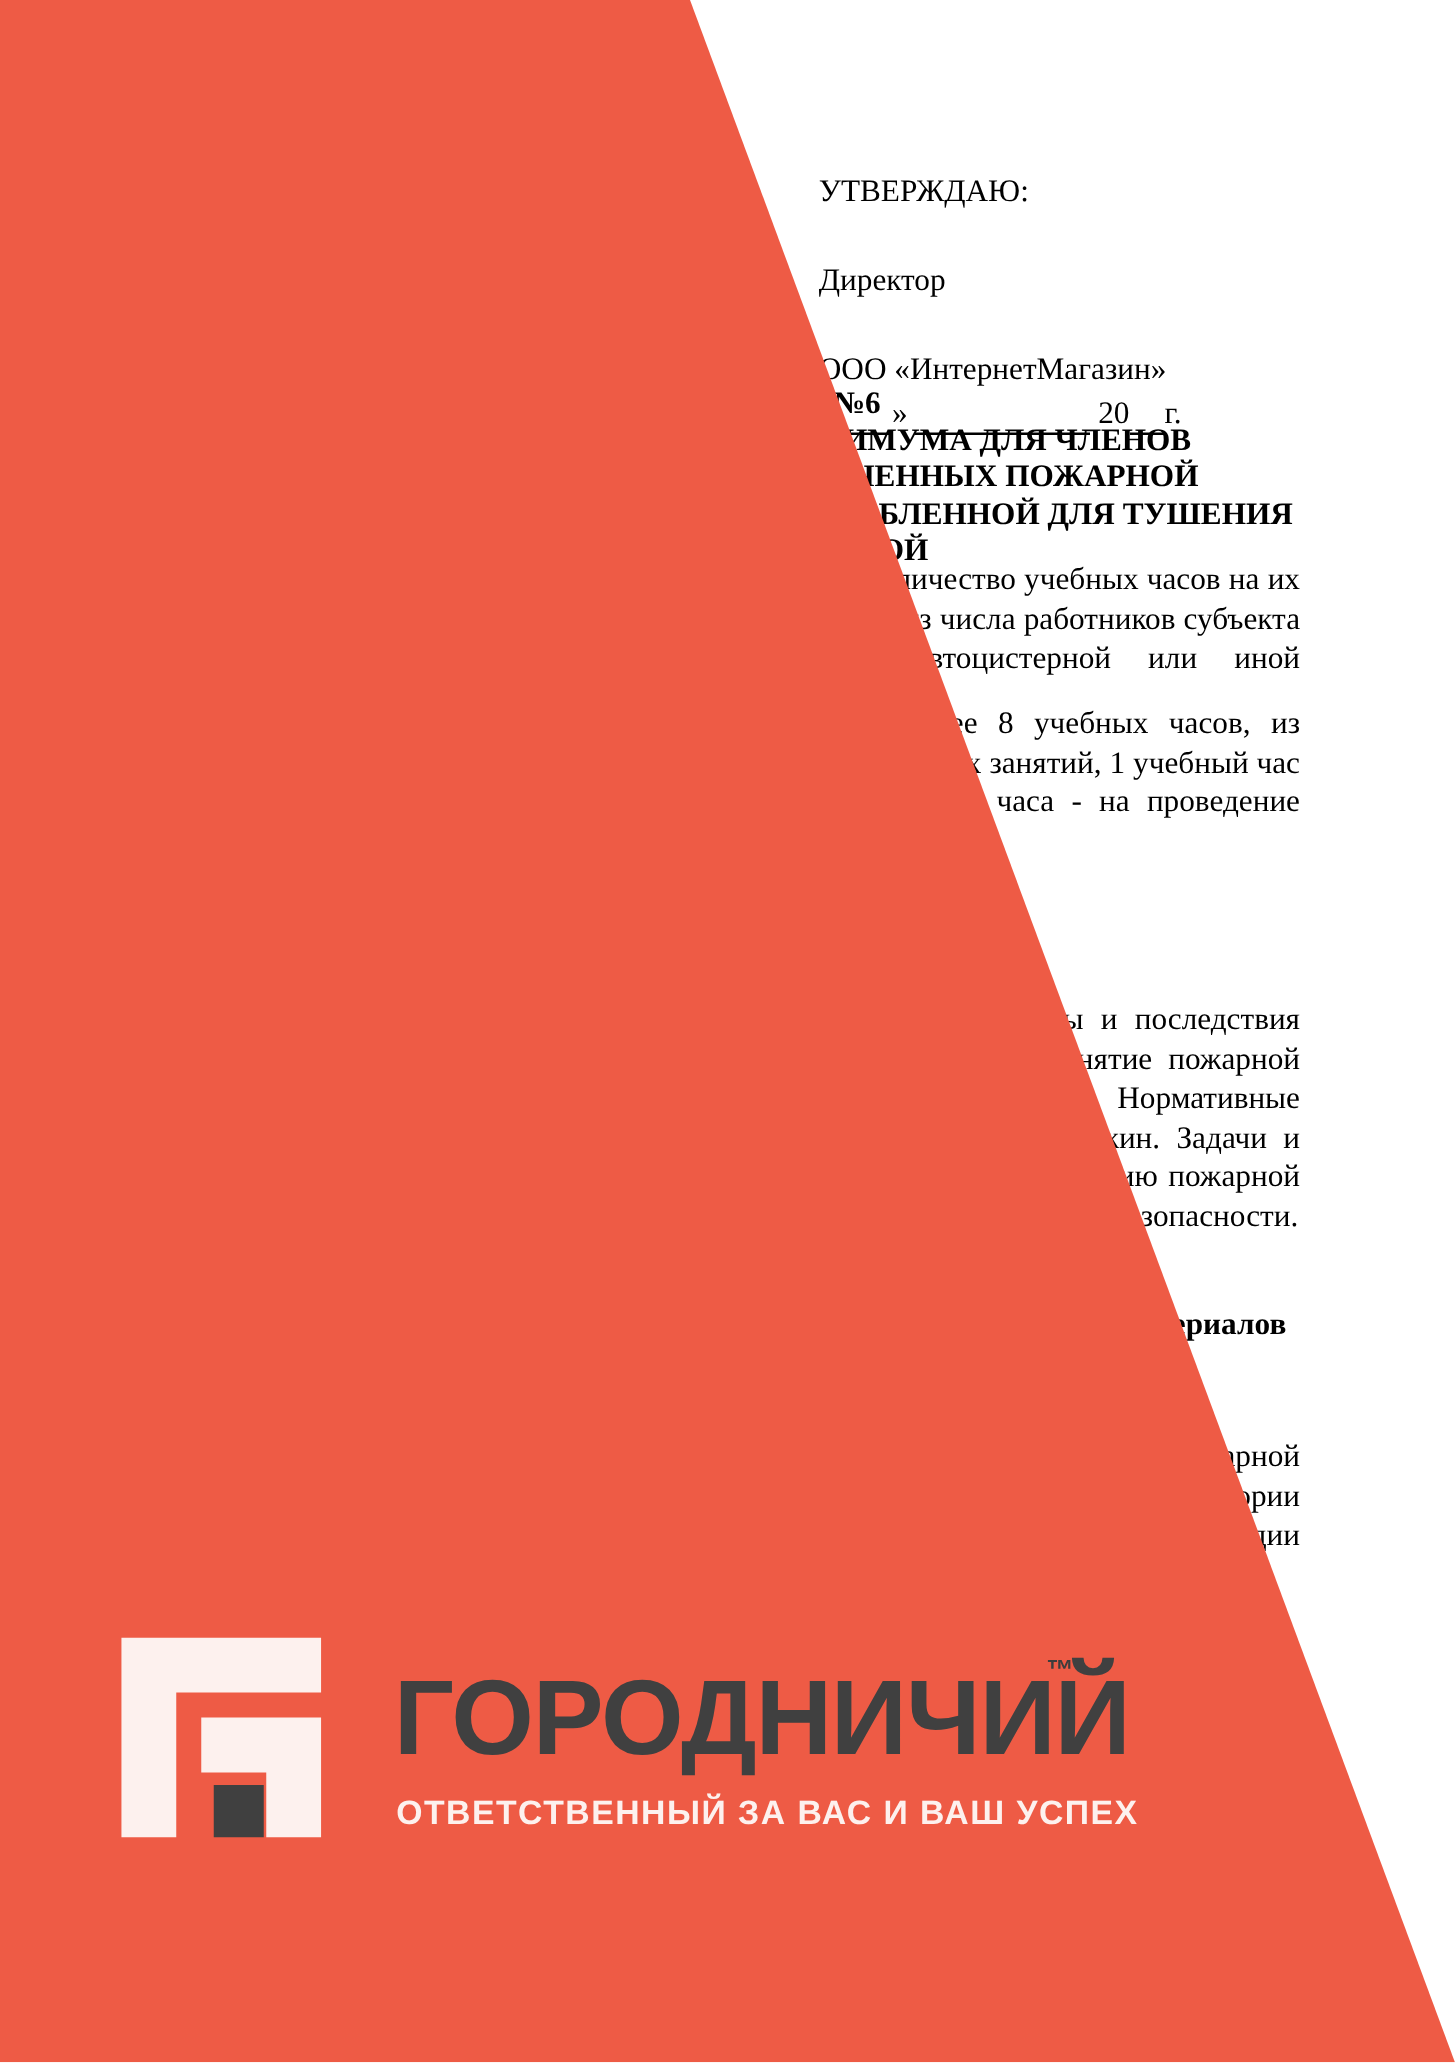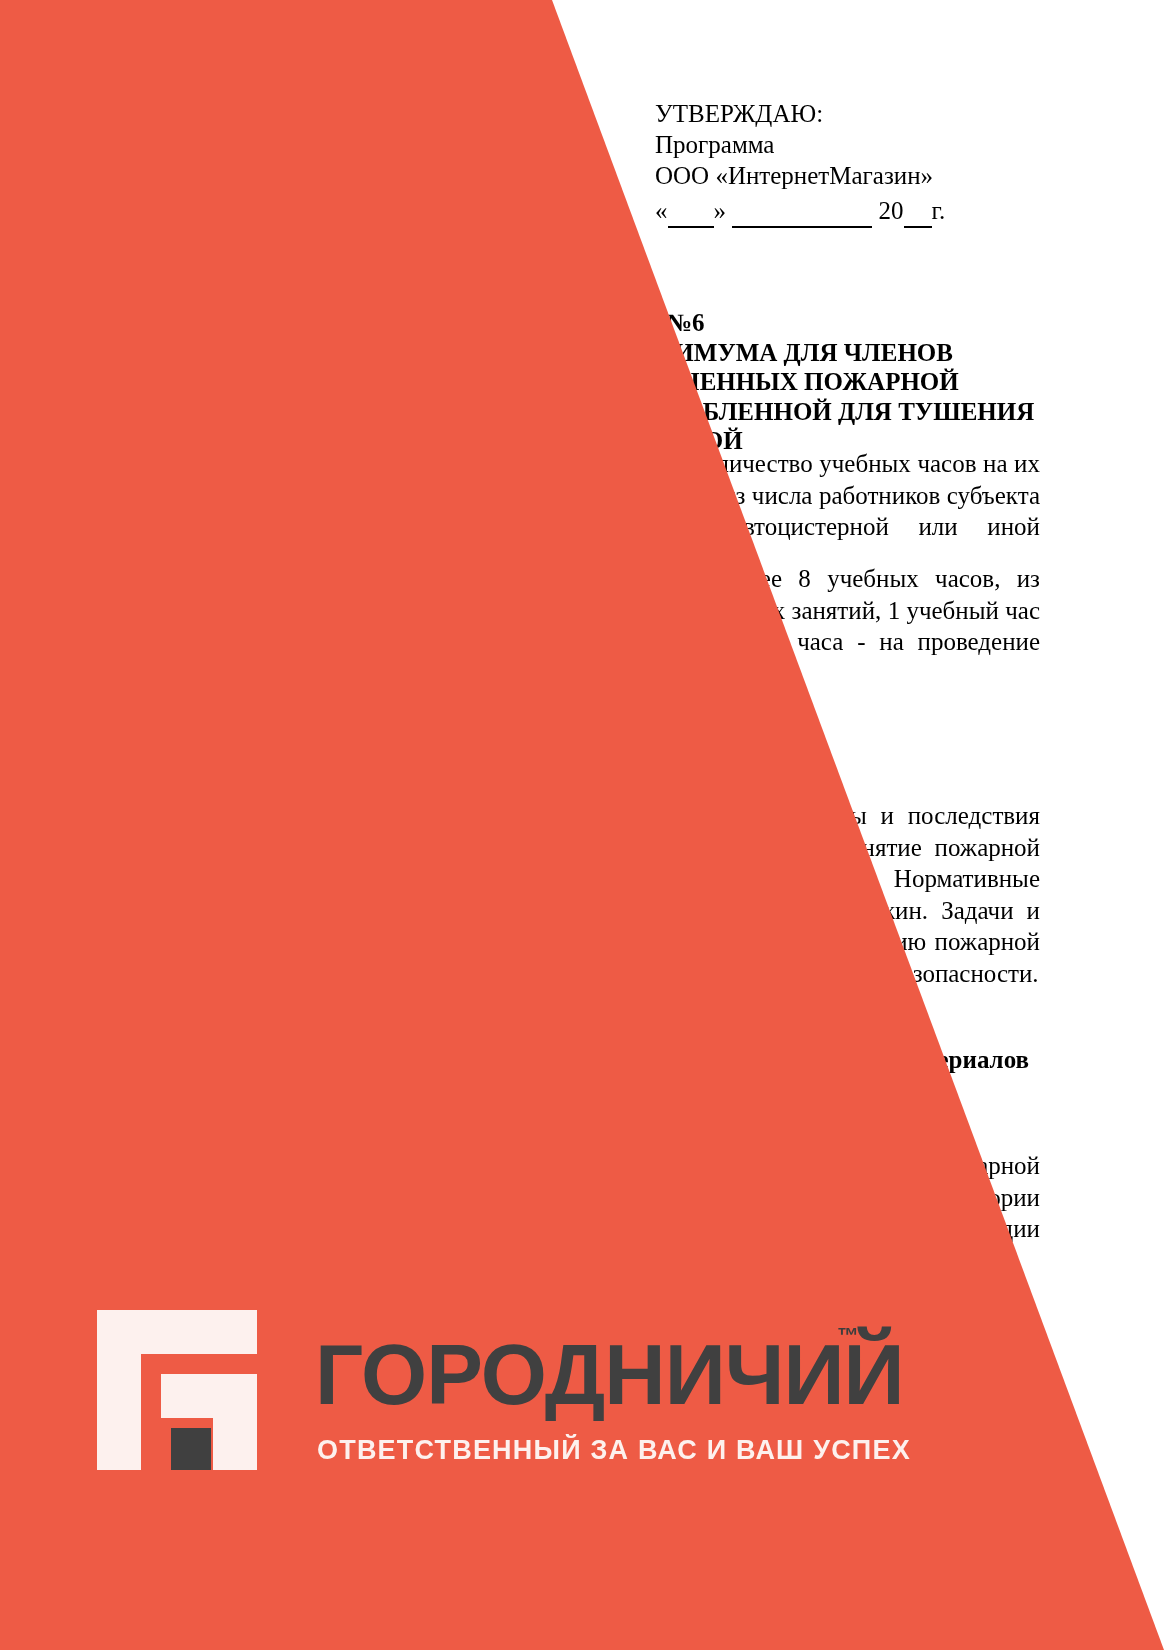--- a/index.html
+++ b/index.html
@@ -36,21 +36,21 @@
     width: 1164px;
     display: flex;
   }
   .hdr-col {
     font-size: 25px;
     line-height: 31px;
     color: #000;
   }
   .hdr-col.left  { margin-left: 160px; width: 495px; }
   .hdr-col.right { margin-left: 0px;   width: 420px; }
-  .hdr-line { white-space: nowrap; }
+  .hdr-line { white-space: nowrap; margin-top: 40px; }
   .sign-line {
     display: block;
     white-space: nowrap;
     margin-top: 1px;
   }
   .ul-blank {
     display: inline-block;
     border-bottom: 2px solid #000;
     vertical-align: baseline;
   }
@@ -185,21 +185,21 @@
     <div class="header-row">
       <div class="hdr-col left">
         <div class="hdr-line">СОГЛАСОВАНО:</div>
         <div class="hdr-line">Председатель ППО</div>
         <div class="hdr-line">ООО «ИнтернетМагазин»</div>
         <div class="sign-line"><span class="ul-blank w155">&nbsp;</span><span>О.И. Нагибина</span></div>
         <div class="date-line"><span>«</span><span class="ul-blank w46">&nbsp;</span><span>»</span> <span class="ul-blank w140">&nbsp;</span> <span>20</span><span class="ul-blank w28">&nbsp;</span><span>г.</span></div>
       </div>
       <div class="hdr-col right">
         <div class="hdr-line">УТВЕРЖДАЮ:</div>
-        <div class="hdr-line">Программа</div>
+        <div class="hdr-line">Директор</div>
         <div class="hdr-line">ООО «ИнтернетМагазин»</div>
         <div class="date-line"><span>«</span><span class="ul-blank w46">&nbsp;</span><span>»</span> <span class="ul-blank w140">&nbsp;</span> <span>20</span><span class="ul-blank w28">&nbsp;</span><span>г.</span></div>
       </div>
     </div>
 
     <div class="title-block">
       <div>ПРОГРАММА №6</div>
       <div>ПОЖАРНО-ТЕХНИЧЕСКОГО МИНИМУМА ДЛЯ ЧЛЕНОВ</div>
       <div>ПОЖАРНЫХ ДРУЖИН, НЕ ОБЕСПЕЧЕННЫХ ПОЖАРНОЙ</div>
       <div>АВТОЦИСТЕРНОЙ ИЛИ ИНОЙ ПРИСПОСОБЛЕННОЙ ДЛЯ ТУШЕНИЯ</div>

